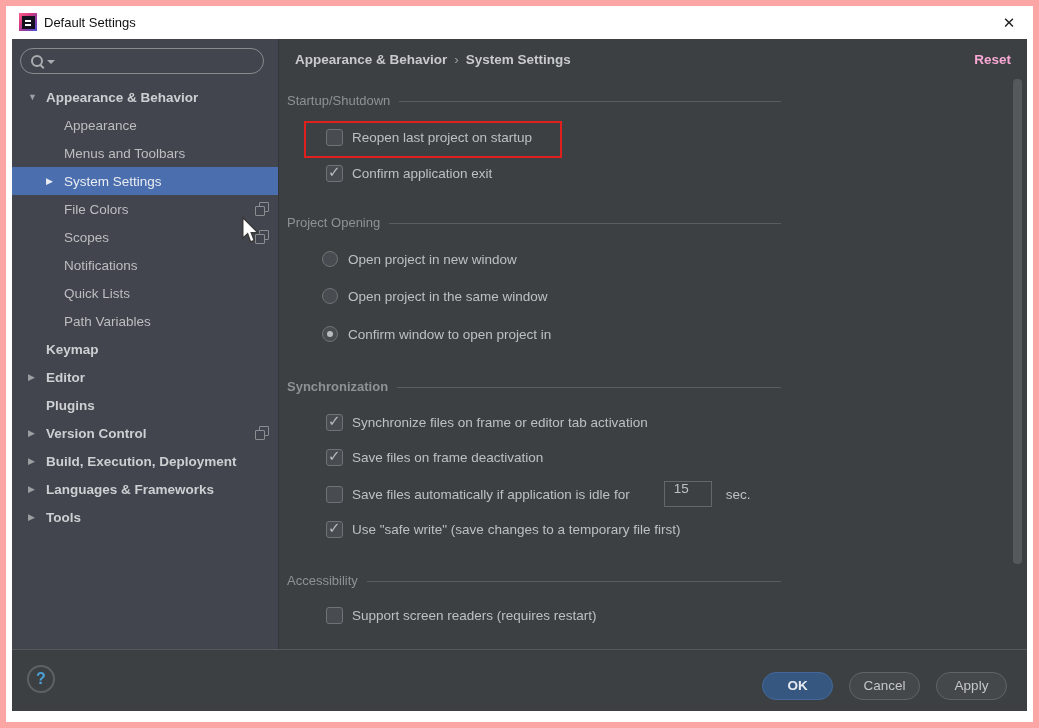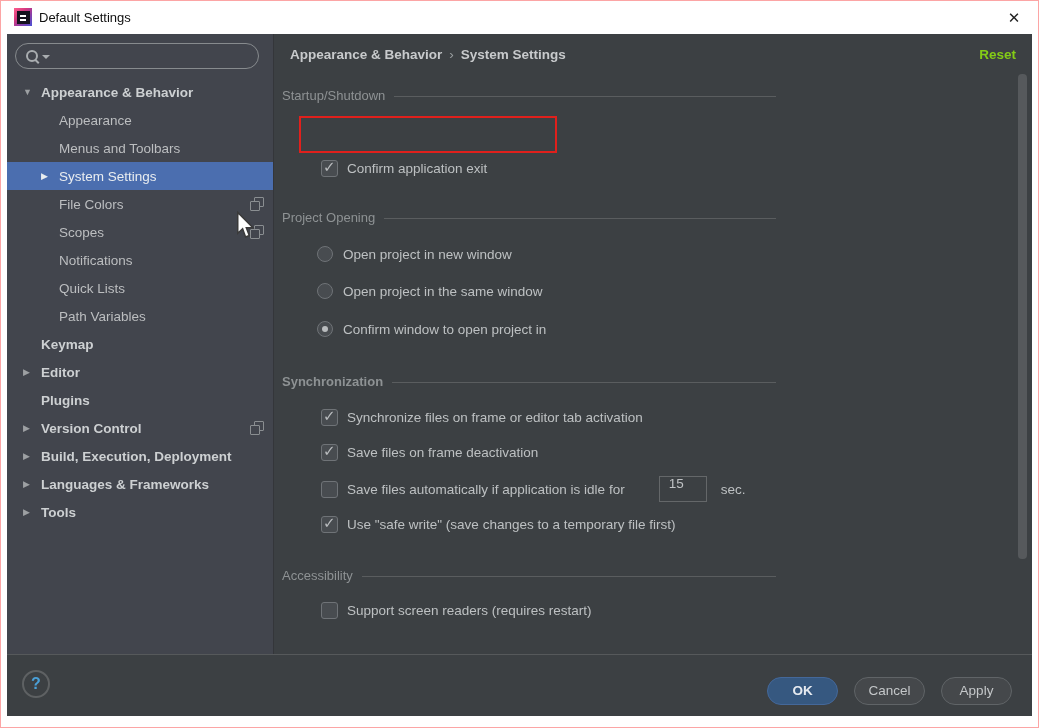--- a/index.html
+++ b/index.html
@@ -1,16 +1,16 @@
 <!DOCTYPE html>
 <html><head>
 <meta charset="utf-8">
 <style>
   html,body{margin:0;padding:0;background:#fff;font-family:"Liberation Sans","DejaVu Sans",sans-serif;}
-  .window{position:relative;width:1039px;height:728px;box-sizing:border-box;border:1px solid #fca5a5;background:#ffffff;overflow:hidden;}
+  .window{position:relative;width:1039px;height:728px;box-sizing:border-box;border:6px solid #fca5a5;background:#ffffff;overflow:hidden;}
   
   .titlebar{position:absolute;left:0;top:0;right:0;height:33px;background:#ffffff;}
   .app-icon{position:absolute;left:13px;top:7px;width:18px;height:18px;background:linear-gradient(135deg,#fd5f8d 0%,#d6387f 35%,#8a3ea7 65%,#4a52d6 100%);}
   .app-icon::after{content:"";position:absolute;left:3px;top:3px;right:2px;bottom:2px;background:#14111e;}
   .app-icon::before{content:"";position:absolute;left:6px;bottom:5px;width:6px;height:2px;background:#fff;z-index:2;box-shadow:0 -4px 0 0 #fff;}
   .win-title{position:absolute;left:38px;top:0;line-height:33px;font-size:13px;color:#111;}
   .win-close{position:absolute;right:8px;top:0;width:32px;text-align:center;line-height:33px;font-size:15px;color:#222;cursor:default;}
   
   .dialog-body{position:absolute;left:6px;top:33px;right:6px;bottom:11px;background:#3c4043;}
   
@@ -30,21 +30,21 @@
   .tarrow{display:inline-block;width:18px;margin-left:-18px;font-size:9px;color:#9da0a3;text-align:left;}
   .trow.selected .tarrow{color:#e9edf0;}
   .copy-icon{position:relative;width:14px;height:14px;margin-left:auto;margin-right:9px;}
   .copy-icon::before{content:"";position:absolute;right:0;top:0;width:8px;height:8px;border:1px solid #8a8e91;border-radius:1px;}
   .copy-icon::after{content:"";position:absolute;left:0;bottom:0;width:8px;height:8px;border:1px solid #8a8e91;border-radius:1px;background:#42454d;}
   
   .main{position:absolute;left:267px;top:0;right:0;bottom:61px;background:#3c4043;}
   .header{position:absolute;left:0;top:0;right:0;height:41px;}
   .breadcrumb{position:absolute;left:16px;top:0;line-height:41px;font-size:13.5px;font-weight:bold;color:#c8cacc;}
   .crumb-sep{color:#9a9ea0;font-weight:normal;padding:0 7px;}
-  .reset-link{position:absolute;right:16px;top:0;line-height:41px;font-size:13.5px;font-weight:bold;color:#84cc16;cursor:pointer;}
+  .reset-link{position:absolute;right:16px;top:0;line-height:41px;font-size:13.5px;font-weight:bold;color:#f9a8d4;cursor:pointer;}
   .content{position:absolute;left:0;top:41px;right:0;bottom:0;}
   .section-row{position:absolute;left:8px;width:494px;display:flex;align-items:center;font-size:13px;color:#8e9294;text-align:right;}
   .section-row .rule{flex:1;height:1px;background:#5a5d5f;margin-left:9px;margin-top:1px;}
   .ctl-row{position:absolute;display:flex;align-items:center;font-size:13.5px;color:#bdc0c2;}
   .checkbox{position:relative;width:17px;height:17px;box-sizing:border-box;background:#484c50;border:1px solid #6f7377;border-radius:3px;margin-right:9px;flex:0 0 auto;}
   .checkbox .check{display:none;position:absolute;left:1px;top:-3px;font-size:15px;font-weight:bold;color:#b9bcbe;}
   .checkbox.on .check{display:block;}
   .radio{position:relative;width:16px;height:16px;box-sizing:border-box;background:#484c50;border:1px solid #6f7377;border-radius:50%;margin-right:10px;flex:0 0 auto;}
   .radio.on::after{content:"";position:absolute;left:4px;top:4px;width:6px;height:6px;border-radius:50%;background:#b9bcbe;}
   .red-frame{position:absolute;left:25px;top:41px;width:254px;height:33px;border:2px solid #e0201c;pointer-events:none;}
@@ -150,20 +150,24 @@
         <div class="reset-link">Reset</div>
       </div>
 
       <div class="content">
 
         <div class="section-row" style="top:13px;">
           <span>Startup/Shutdown</span>
           <span class="rule"></span>
         </div>
         <div class="red-frame"></div>
+        <div class="ctl-row" style="left:47px;top:49px;">
+          <span class="checkbox"></span>
+          <span>Reopen last project on startup</span>
+        </div>
         <div class="ctl-row" style="left:47px;top:85px;">
           <span class="checkbox on">
               <span class="check">✓</span>
             </span>
           <span>Confirm application exit</span>
         </div>
 
         <div class="section-row" style="top:135px;">
           <span>Project Opening</span>
           <span class="rule"></span>

